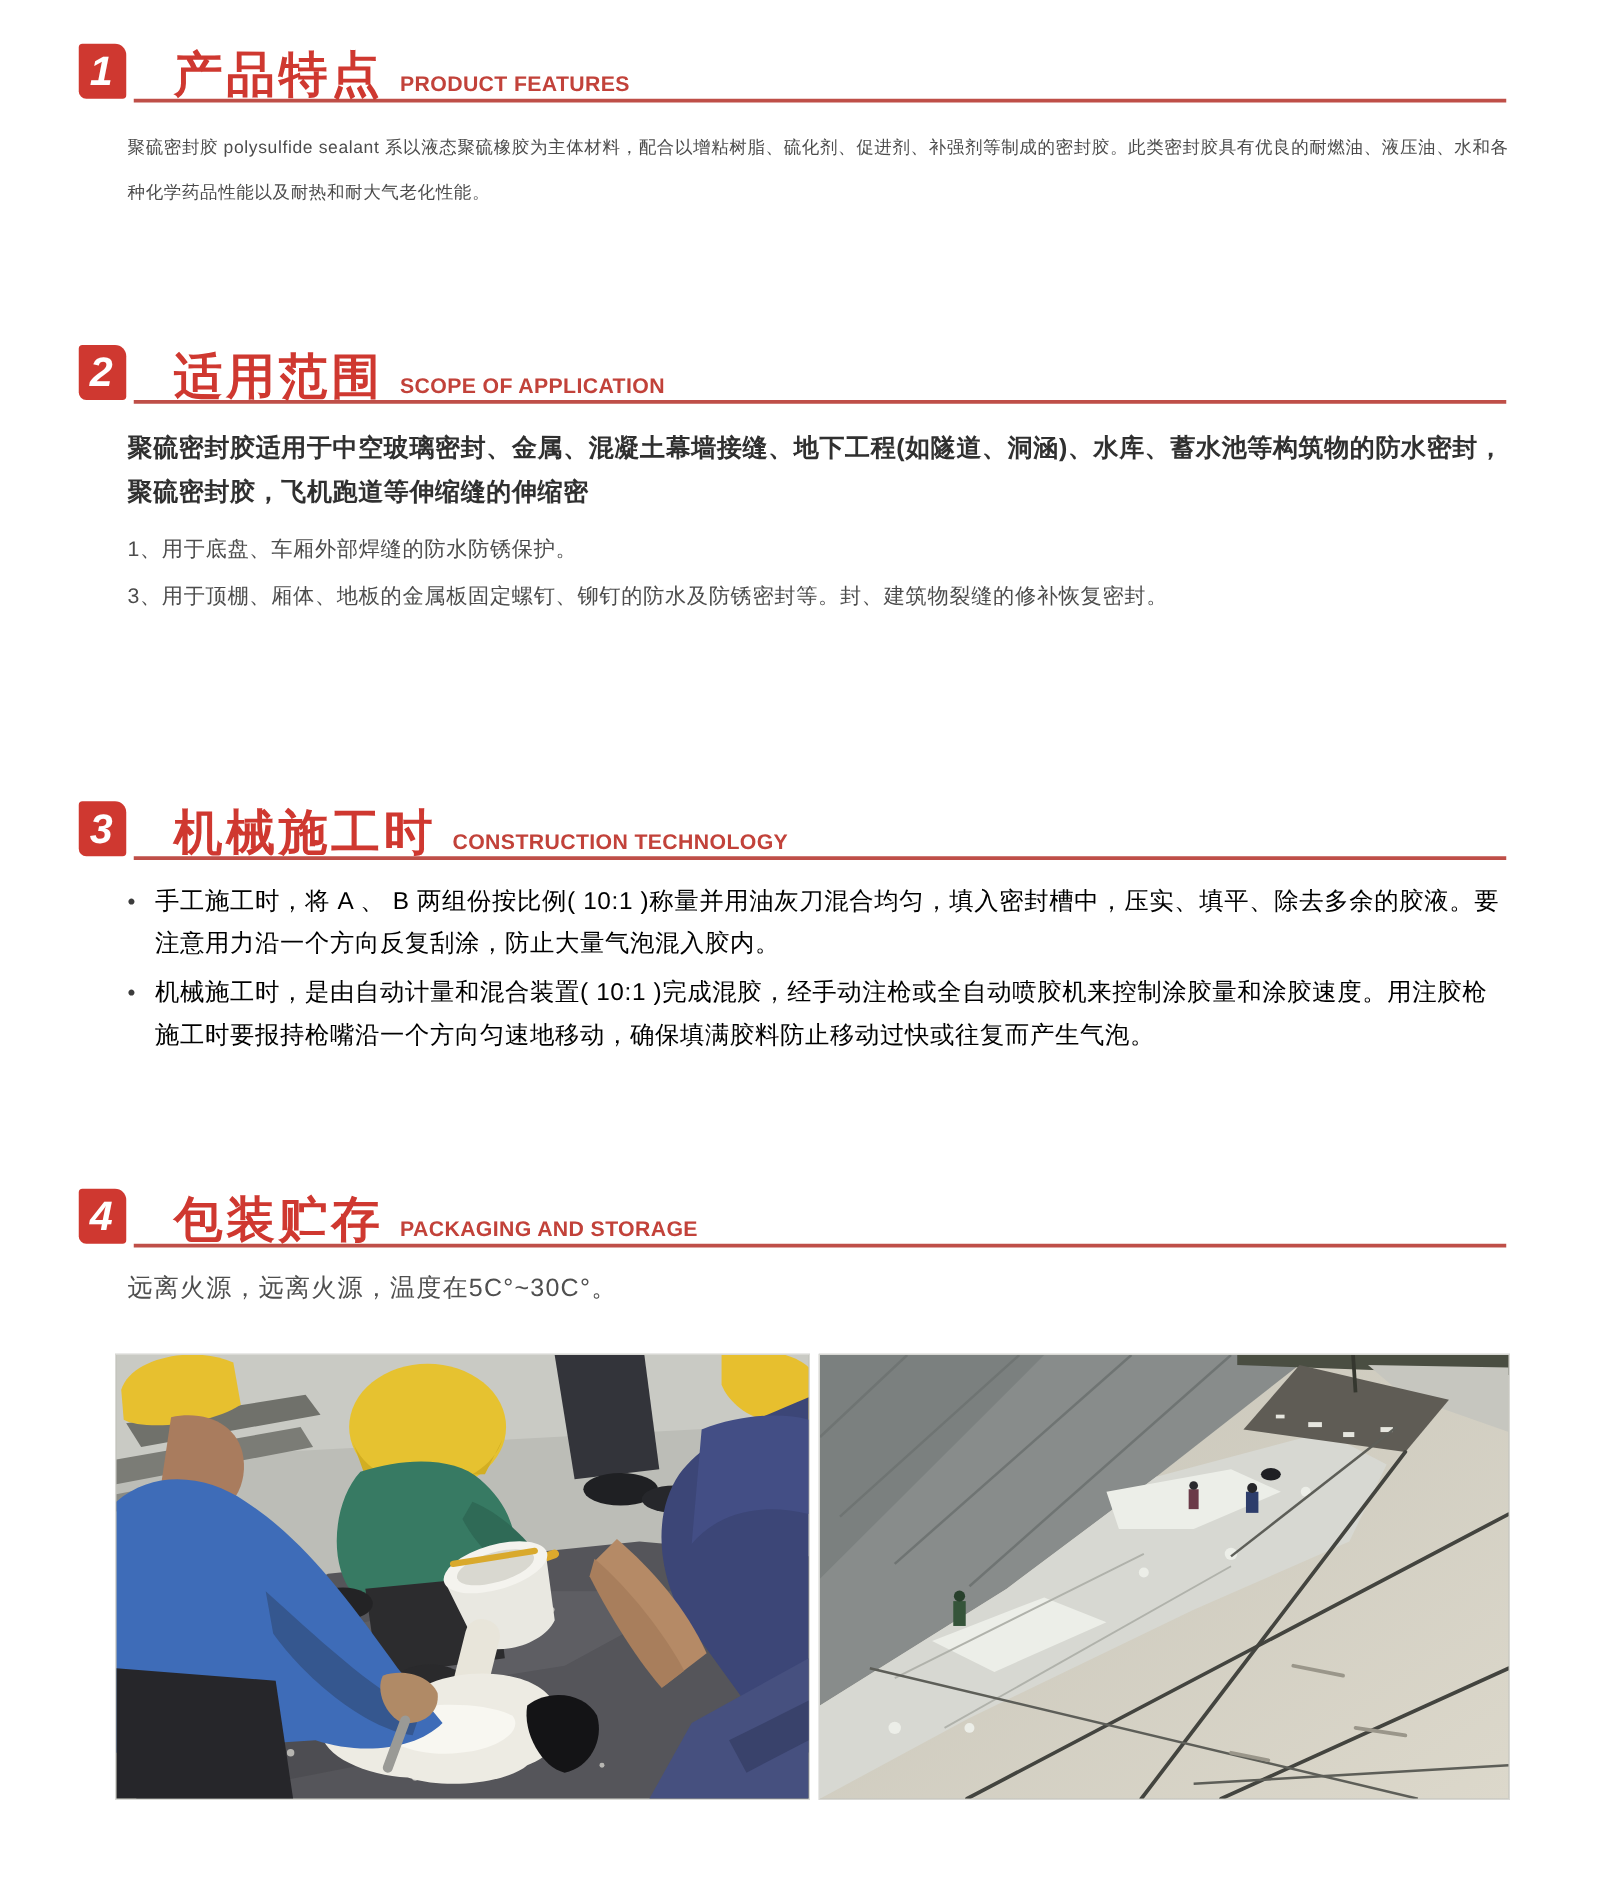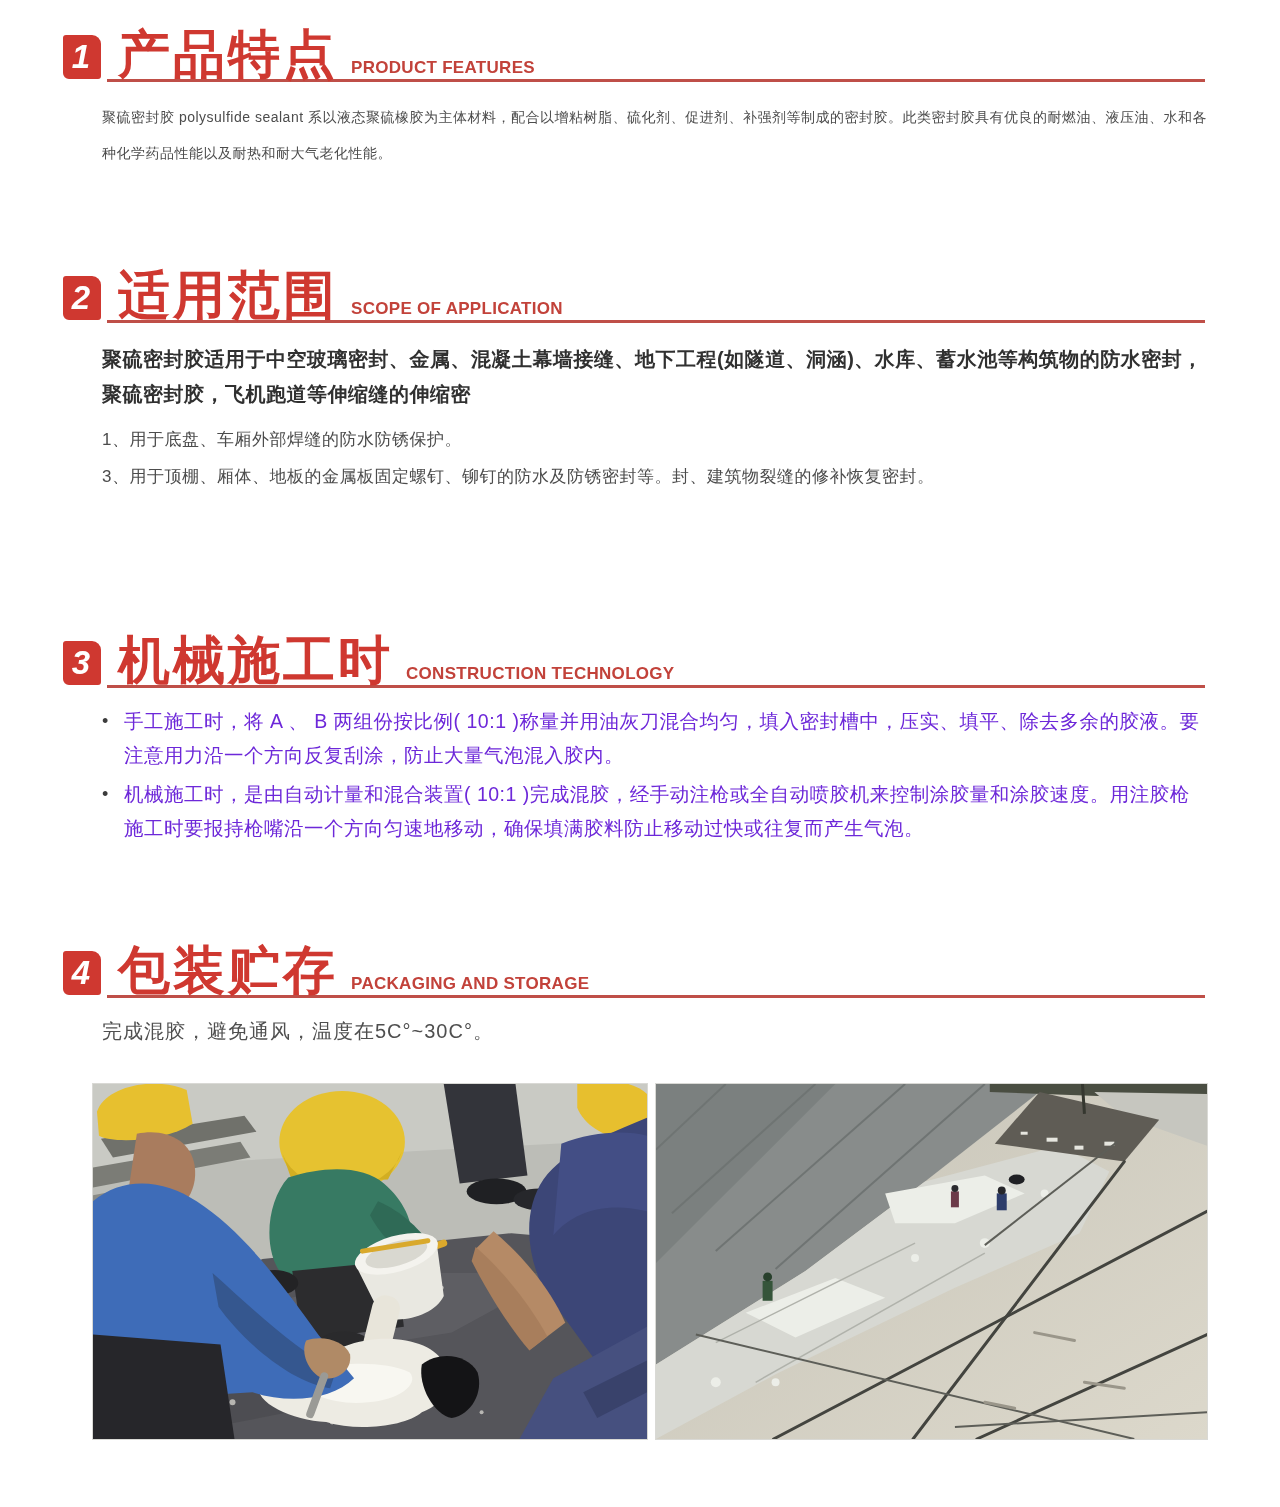--- a/index.html
+++ b/index.html
@@ -11,36 +11,36 @@
   .section { position:absolute; left:63px; width:1142px; }
   .sec-header { position:relative; height:49px; display:flex; align-items:flex-end; }
   .num-box {
     position:absolute; left:0; top:0; width:38px; height:44px;
     background:#cf3830; color:#ffffff; font-style:italic; font-weight:bold;
     font-size:33px; line-height:44px; text-align:center;
     border-radius:3px 9px 3px 6px; z-index:2; padding-right:2px;
   }
   .sec-rule { position:absolute; left:44px; right:0; bottom:2px; height:3px; background:#bf4f48; }
   .sec-title {
-    margin-left:55px; font-size:52px; font-weight:bold; color:#cf3830;
+    margin-left:76px; font-size:39px; font-weight:bold; color:#cf3830;
     line-height:1; letter-spacing:3px; padding-bottom:4px; z-index:1; white-space:nowrap;text-align:center;
   }
   .sec-subtitle {
     margin-left:13px; font-size:17px; font-weight:bold; color:#c2423a;
     padding-bottom:6px; letter-spacing:0.3px; white-space:nowrap;
   }
   .sec-body { margin-left:39px; width:1105px; }
   .para { margin-top:15px; font-size:14px; line-height:36px; color:#4c4c4c; letter-spacing:0.5px; }
   .lead { margin-top:17px; font-size:20px; font-weight:bold; color:#303030; line-height:35px; letter-spacing:0.5px; }
   .app-list { margin-top:15px; list-style:none; }
   .app-list li { font-size:17px; line-height:25px; color:#4c4c4c; margin-bottom:12px; letter-spacing:0.5px; }
   .bullets { margin-top:14px; }
   .bullet { display:flex; margin-bottom:5px; }
   .bullet::before { content:"•"; width:22px; flex:0 0 22px; font-size:18px; color:#3c3c3c; line-height:34px; }
-  .bullet .btext { font-size:19.5px; line-height:34px; color:#6d28d9; letter-spacing:0.5px; }
+  .bullet .btext { font-size:19.5px; line-height:34px; color:#000000; letter-spacing:0.5px; }
   .para-storage { margin-top:16px; font-size:20px; line-height:30px; color:#4f4f4f; letter-spacing:1px; }
   .photo-row { position:absolute; left:92px; top:1083px; width:1116px; height:357px; display:flex; gap:7px; }
   .photo { width:556px; height:357px; border:1px solid #d9d9d5; overflow:hidden; background:#bcbdb7; }
   .photo.right { width:553px; }
   .photo svg { display:block; width:100%; height:100%; }
 </style>
 </head>
 <body>
 
 <div class="page">
@@ -93,21 +93,21 @@
   </div>
 
   <div class="section" style="top:951px">
     <div class="sec-header">
       <div class="num-box">4</div>
       <div class="sec-title">包装贮存</div>
       <div class="sec-subtitle">PACKAGING AND STORAGE</div>
       <div class="sec-rule"></div>
     </div>
     <div class="sec-body">
-      <div class="para-storage">完成混胶，避免通风，温度在5C°~30C°。</div>
+      <div class="para-storage">远离火源，远离火源，温度在5C°~30C°。</div>
     </div>
   </div>
 
   <div class="photo-row">
 
     <figure class="photo left">
       <svg viewBox="0 0 556 357" preserveAspectRatio="none">
 
         <rect width="556" height="357" fill="#bcbdb7"></rect>
         <polygon points="0,0 556,0 556,55 0,85" fill="#c9cac4"></polygon>

